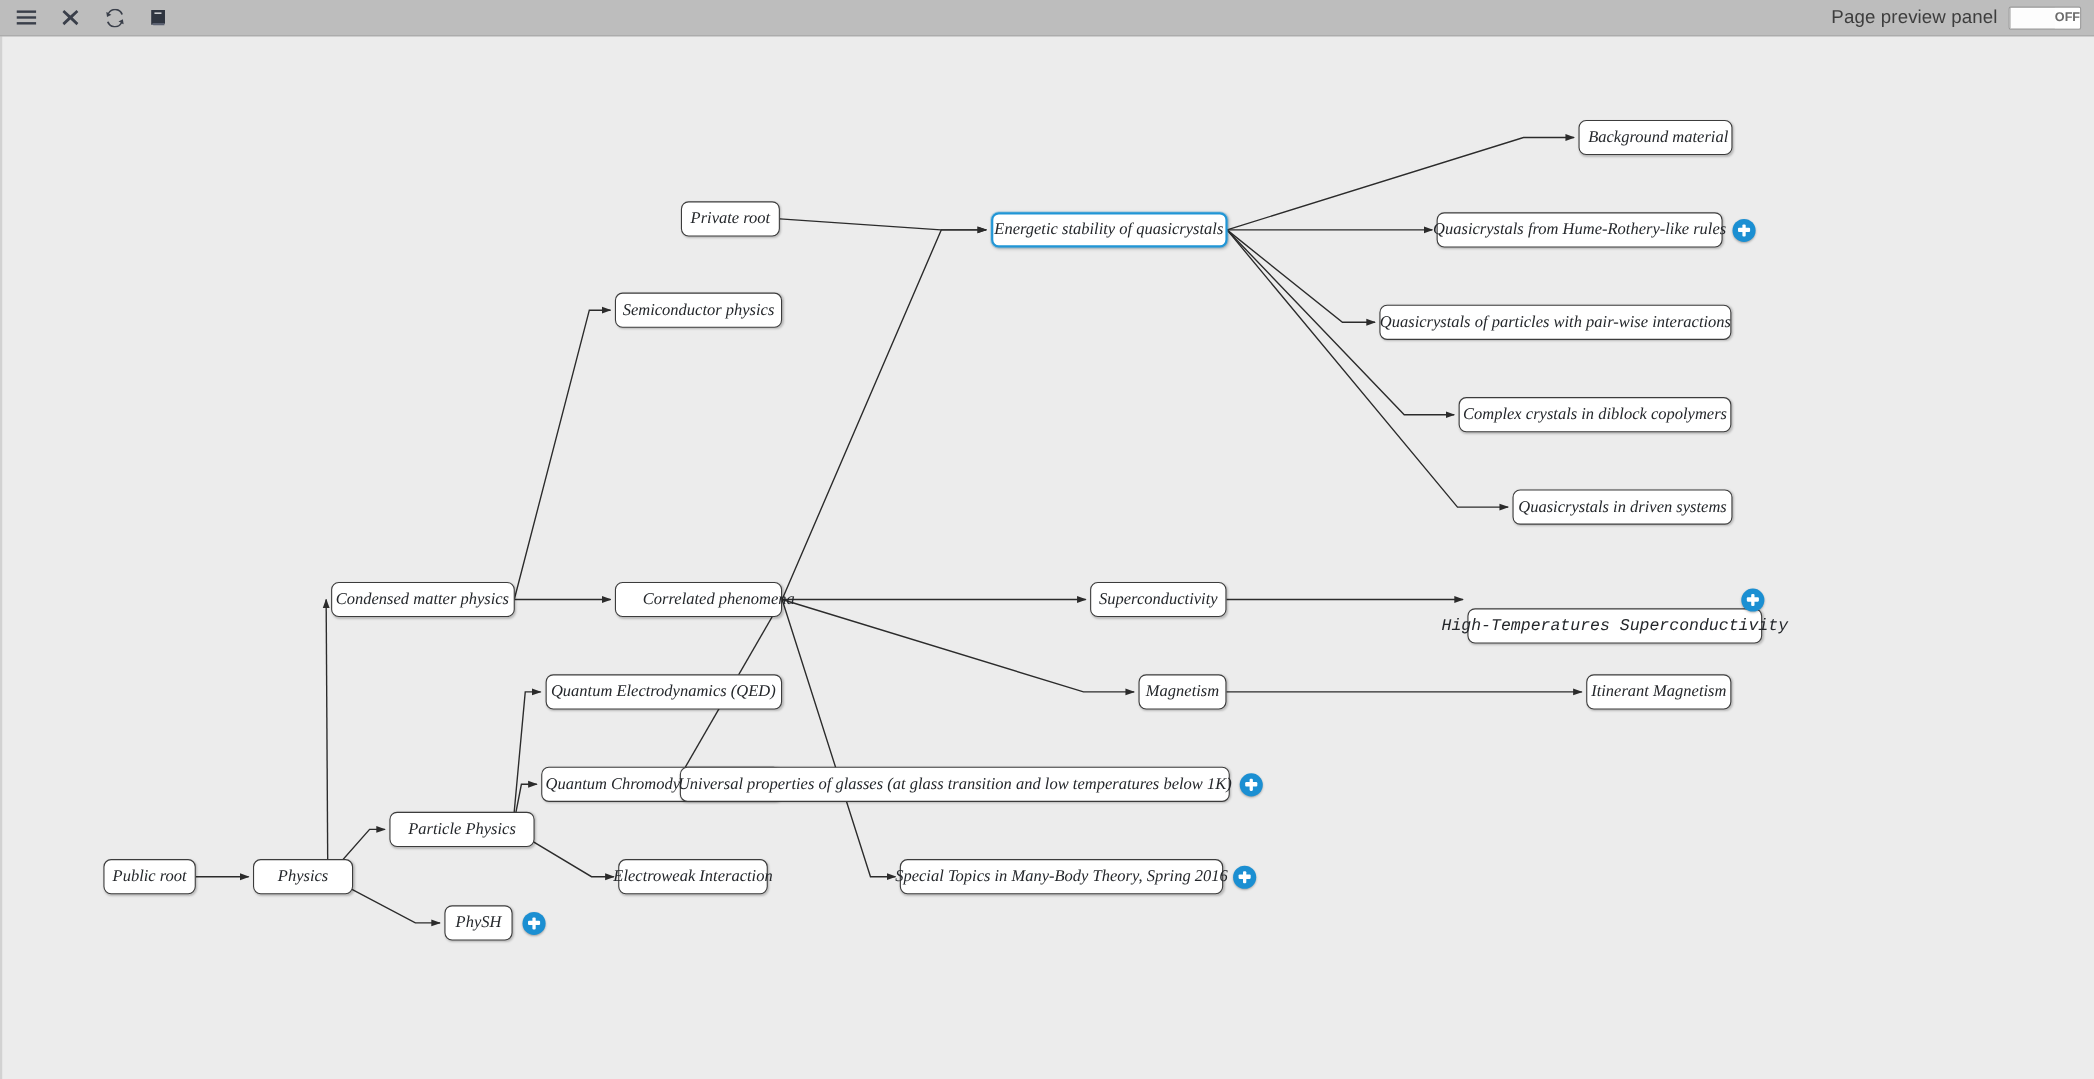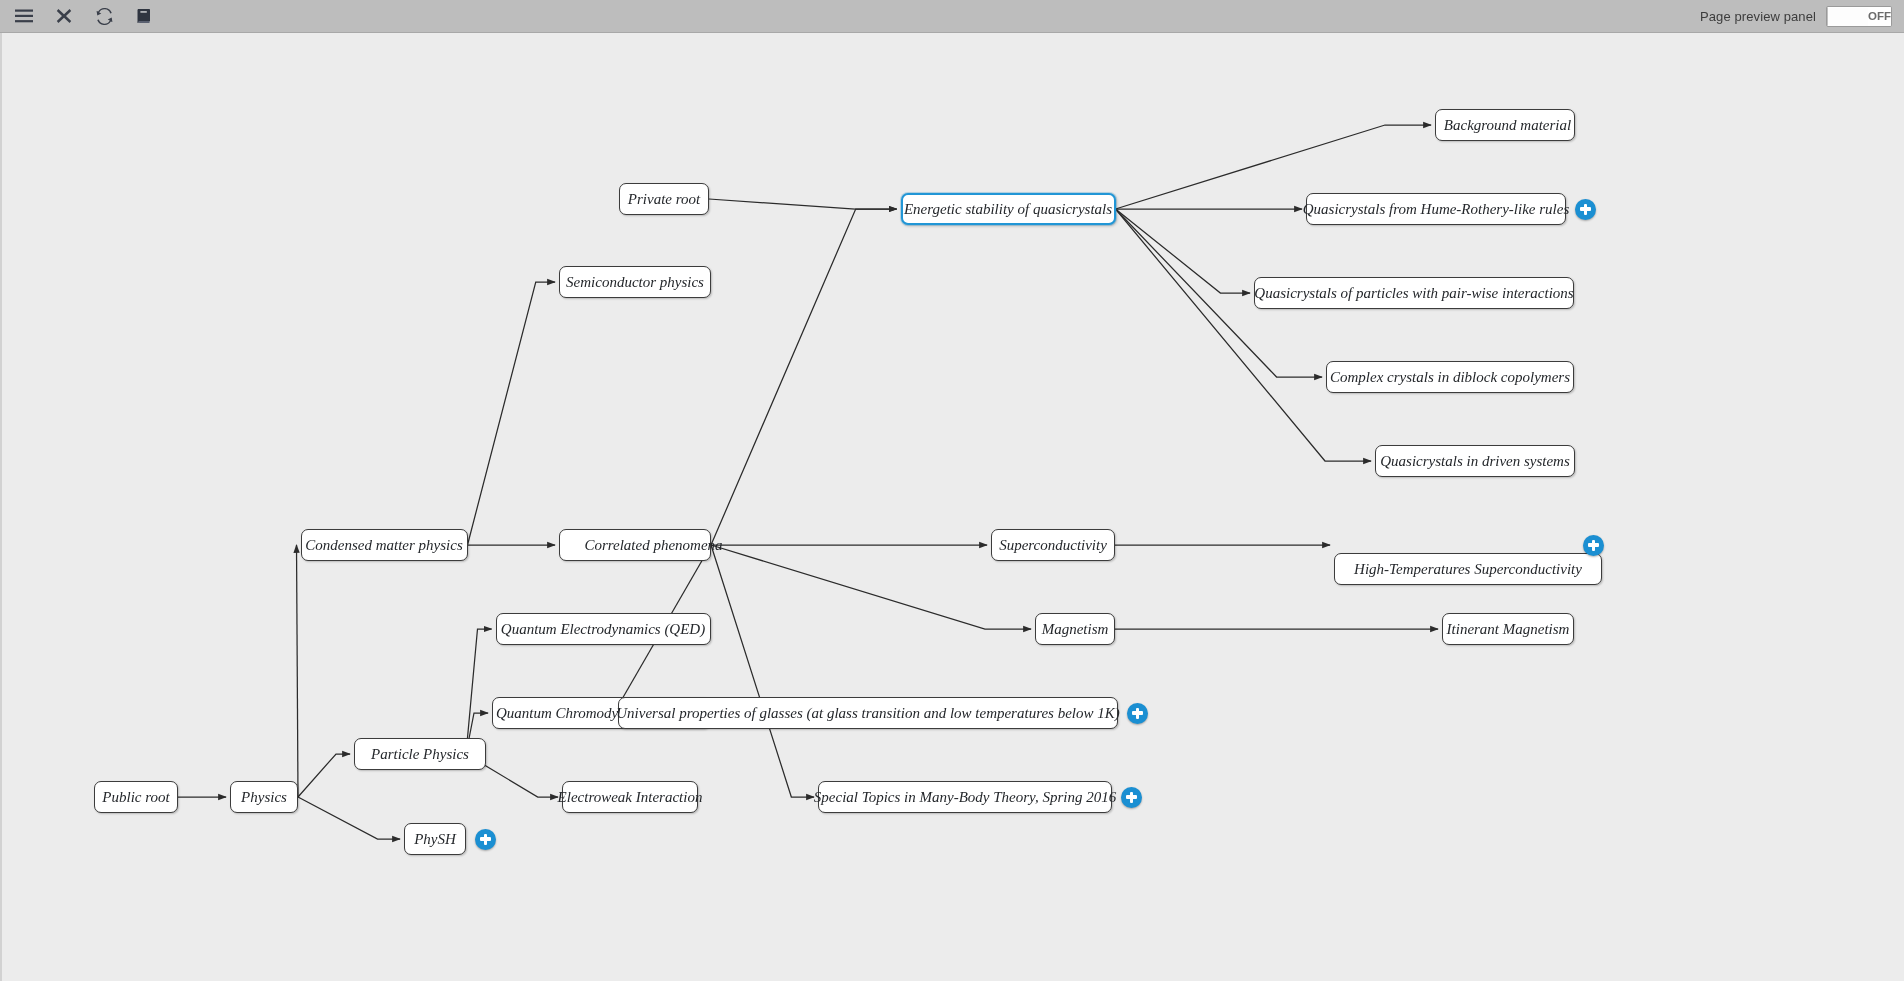--- a/index.html
+++ b/index.html
@@ -38,21 +38,21 @@
   .tool-btn svg { display: block; }
 
   .toolbar-right {
     margin-left: auto;
     display: flex;
     align-items: center;
     gap: 10px;
     padding-right: 12px;
   }
   #preview-label {
-    font-size: 13px;
+    font-size: 17px;
     color: #3d3d3d;
     letter-spacing: .1px;
   }
   .toggle {
     width: 66px; height: 21px;
     border: 1px solid #9a9a9a;
     border-radius: 2px;
     background: #fdfdfd;
     display: flex;
     align-items: stretch;
@@ -203,21 +203,21 @@
         <path d="M 1113.5 176 L 1300 176" marker-end="url(#arrow)"></path>
         <path d="M 1113.5 176 L 1218.41 260 L 1248 260" marker-end="url(#arrow)"></path>
         <path d="M 1113.5 176 L 1274.57 344 L 1320 344" marker-end="url(#arrow)"></path>
         <path d="M 1113.5 176 L 1323 428 L 1369 428" marker-end="url(#arrow)"></path>
         <path d="M 1113 512 L 1328 512" marker-end="url(#arrow)"></path>
         <path d="M 1113 596 L 1436 596" marker-end="url(#arrow)"></path>
       </g>
   </svg>
   <div id="node-layer">
       <div class="node" style="left: 92px; top: 748px; width: 84px;">Public root</div>
-      <div class="node" style="left: 228px; top: 748px; width: 68px;">Physics</div>
+      <div class="node" style="left: 228px; top: 748px; width: 91px;">Physics</div>
       <div class="node" style="left: 402px; top: 790px; width: 62px;">PhySH</div>
       <div class="plus-btn" style="left: 473px; top: 795.5px;"></div>
       <div class="node" style="left: 352px; top: 705px; width: 132px;">Particle Physics</div>
       <div class="node" style="left: 298.5px; top: 496px; width: 167px; text-align: center;">Condensed matter physics</div>
       <div class="node" style="left: 557px; top: 233px; width: 152px;">Semiconductor physics</div>
       <div class="node" style="left: 557px; top: 496px; width: 152px; padding-left: 48px;">Correlated phenomena</div>
       <div class="node" style="left: 493.5px; top: 580px; width: 215px;">Quantum Electrodynamics (QED)</div>
       <div class="node" style="left: 490px; top: 664px; width: 218px;">Quantum Chromodynamics (QCD)</div>
       <div class="node" style="left: 560px; top: 748px; width: 136px;">Electroweak Interaction</div>
       <div class="node" style="left: 617px; top: 150px; width: 90px;">Private root</div>
@@ -227,17 +227,17 @@
       <div class="node" style="left: 616px; top: 664px; width: 500px;">Universal properties of glasses (at glass transition and low temperatures below 1K)</div>
       <div class="plus-btn" style="left: 1125px; top: 669.5px;"></div>
       <div class="node" style="left: 816px; top: 748px; width: 294px;">Special Topics in Many-Body Theory, Spring 2016</div>
       <div class="plus-btn" style="left: 1119px; top: 753.5px;"></div>
       <div class="node" style="left: 1433px; top: 76px; width: 140px; padding-left: 16px;">Background material</div>
       <div class="node" style="left: 1304px; top: 160px; width: 260px;">Quasicrystals from Hume-Rothery-like rules</div>
       <div class="plus-btn" style="left: 1573px; top: 165.5px;"></div>
       <div class="node" style="left: 1252px; top: 244px; width: 320px;">Quasicrystals of particles with pair-wise interactions</div>
       <div class="node" style="left: 1324px; top: 328px; width: 248px;">Complex crystals in diblock copolymers</div>
       <div class="node" style="left: 1373px; top: 412px; width: 200px;">Quasicrystals in driven systems</div>
-      <div class="node" style="left: 1332px; top: 520px; width: 268px;">High-Temperatures Superconductivity</div>
+      <div class="node" style="left: 1332px; top: 520px; width: 268px; font-family: Liberation Mono, monospace;">High-Temperatures Superconductivity</div>
       <div class="plus-btn" style="left: 1581px; top: 501.5px;"></div>
       <div class="node" style="left: 1440px; top: 580px; width: 132px;">Itinerant Magnetism</div>
     </div>
 </div>
 
 </body></html>

